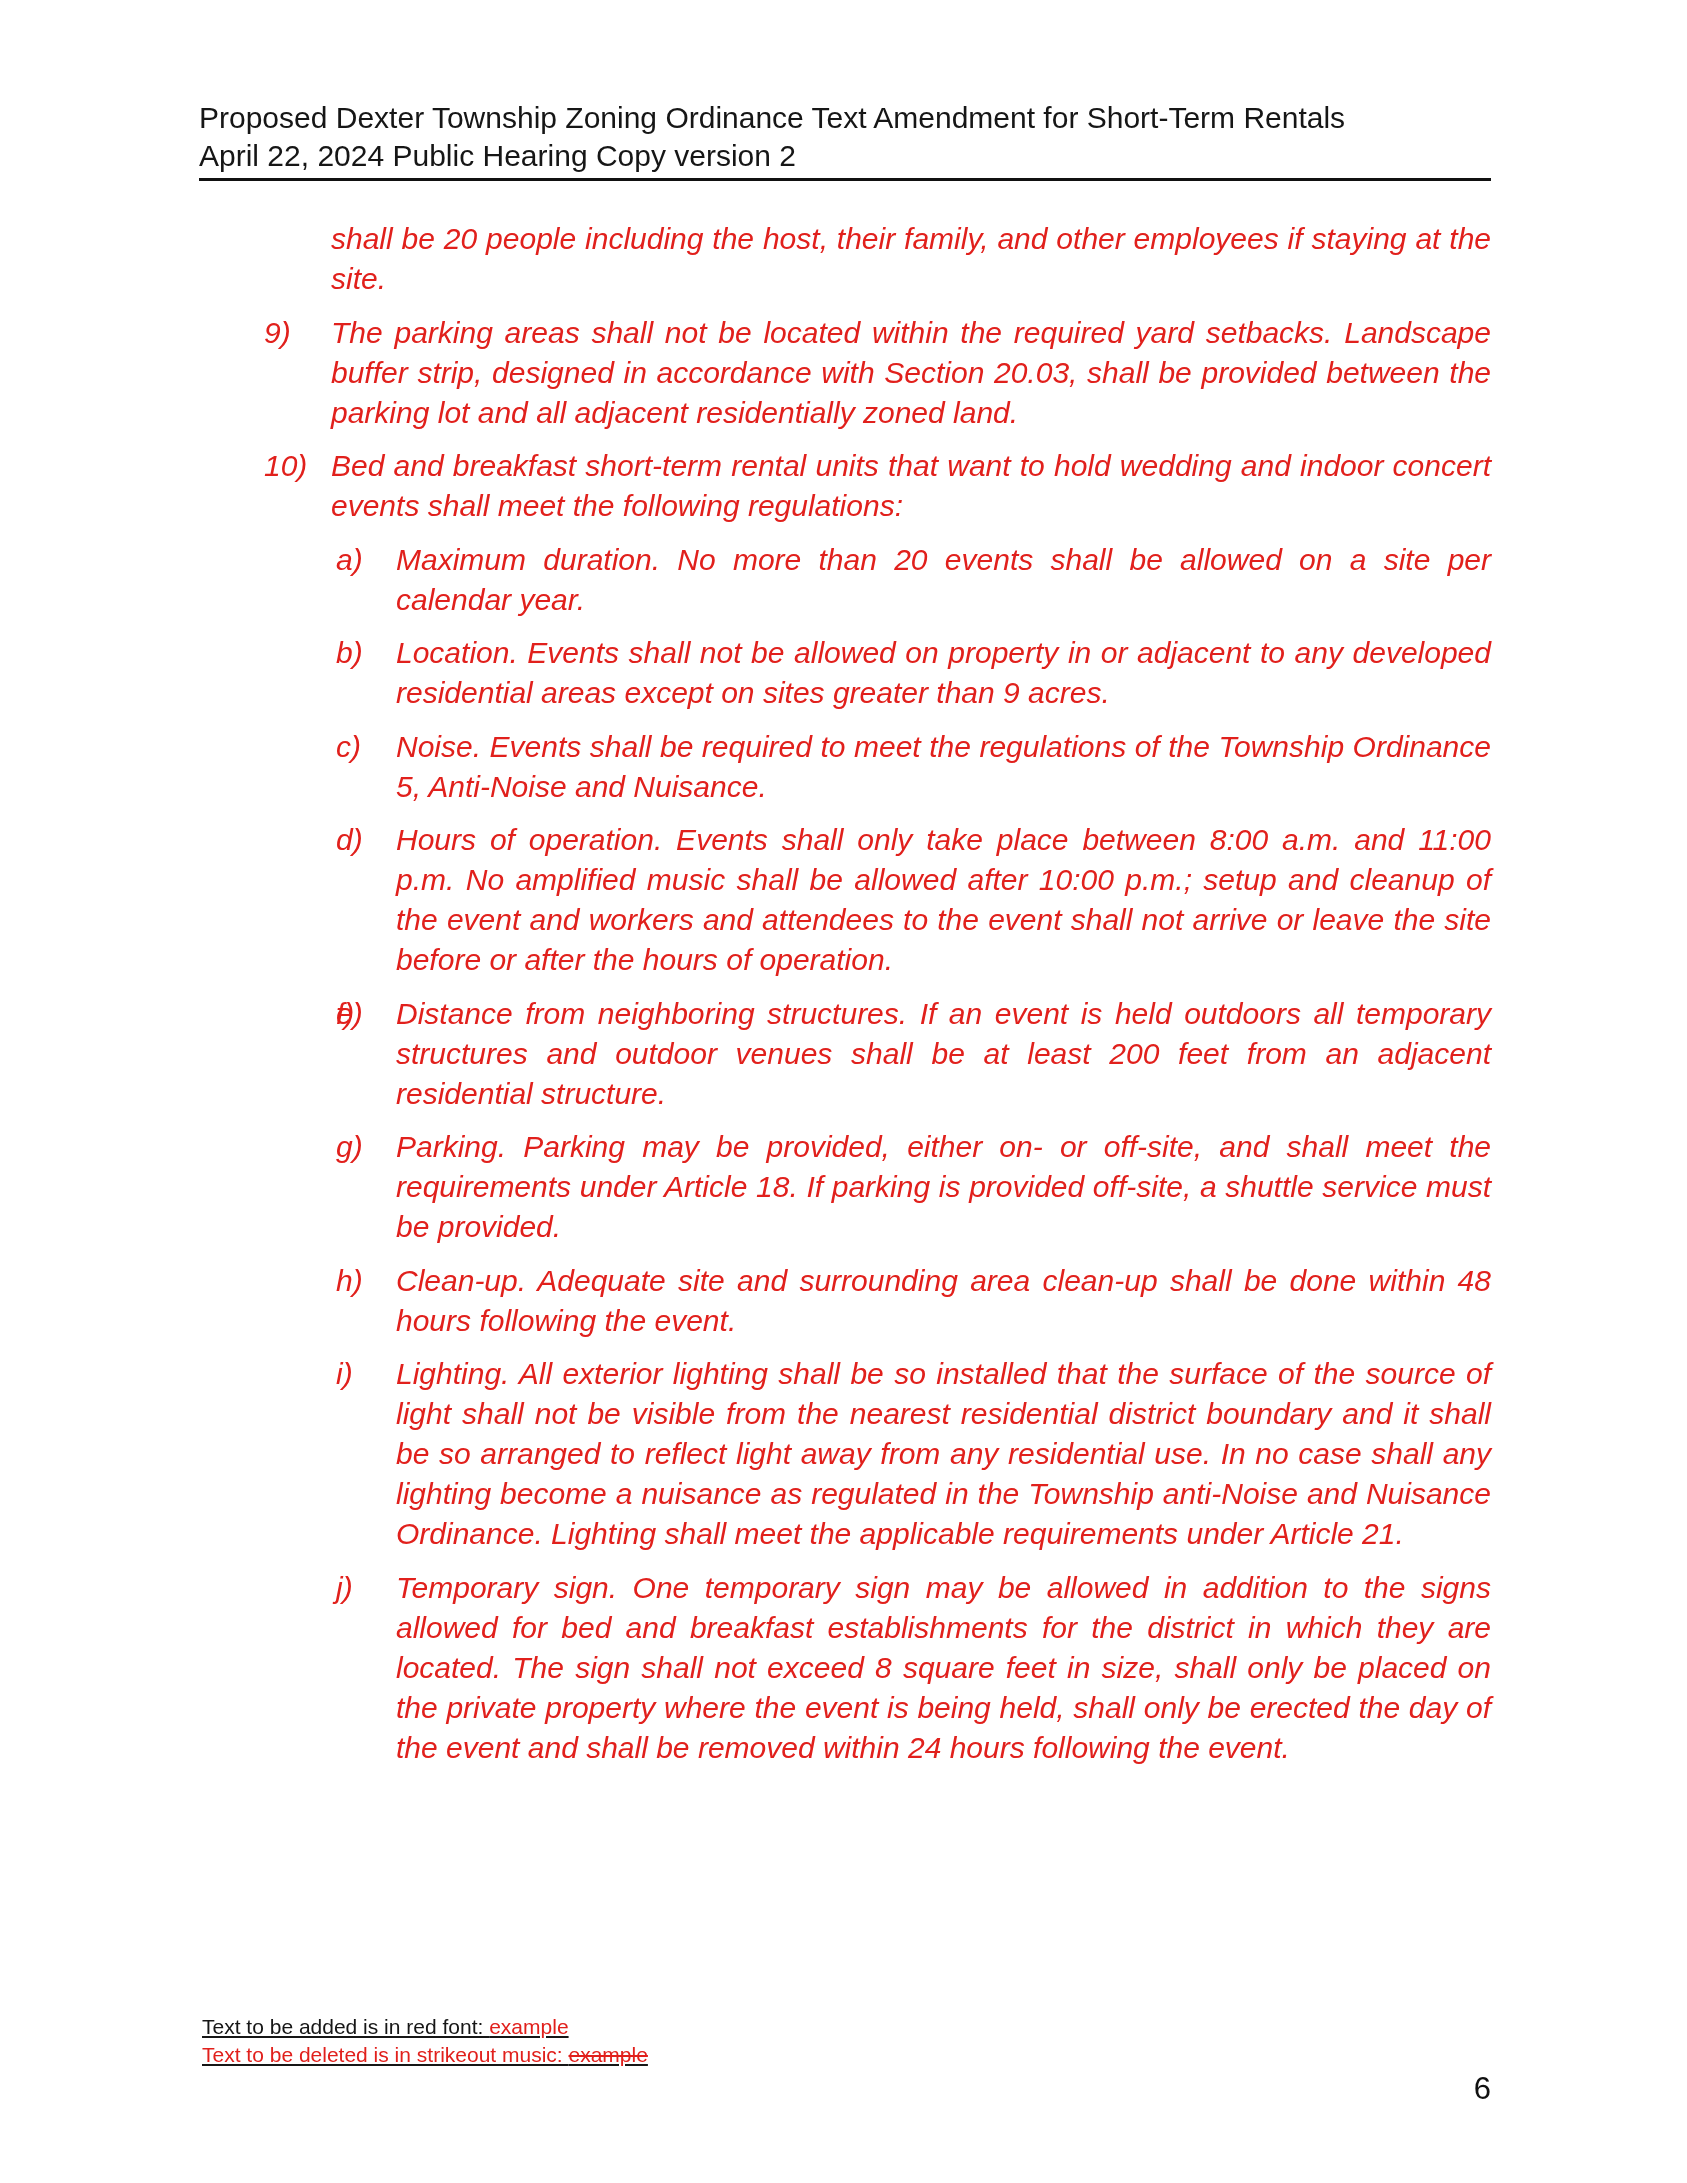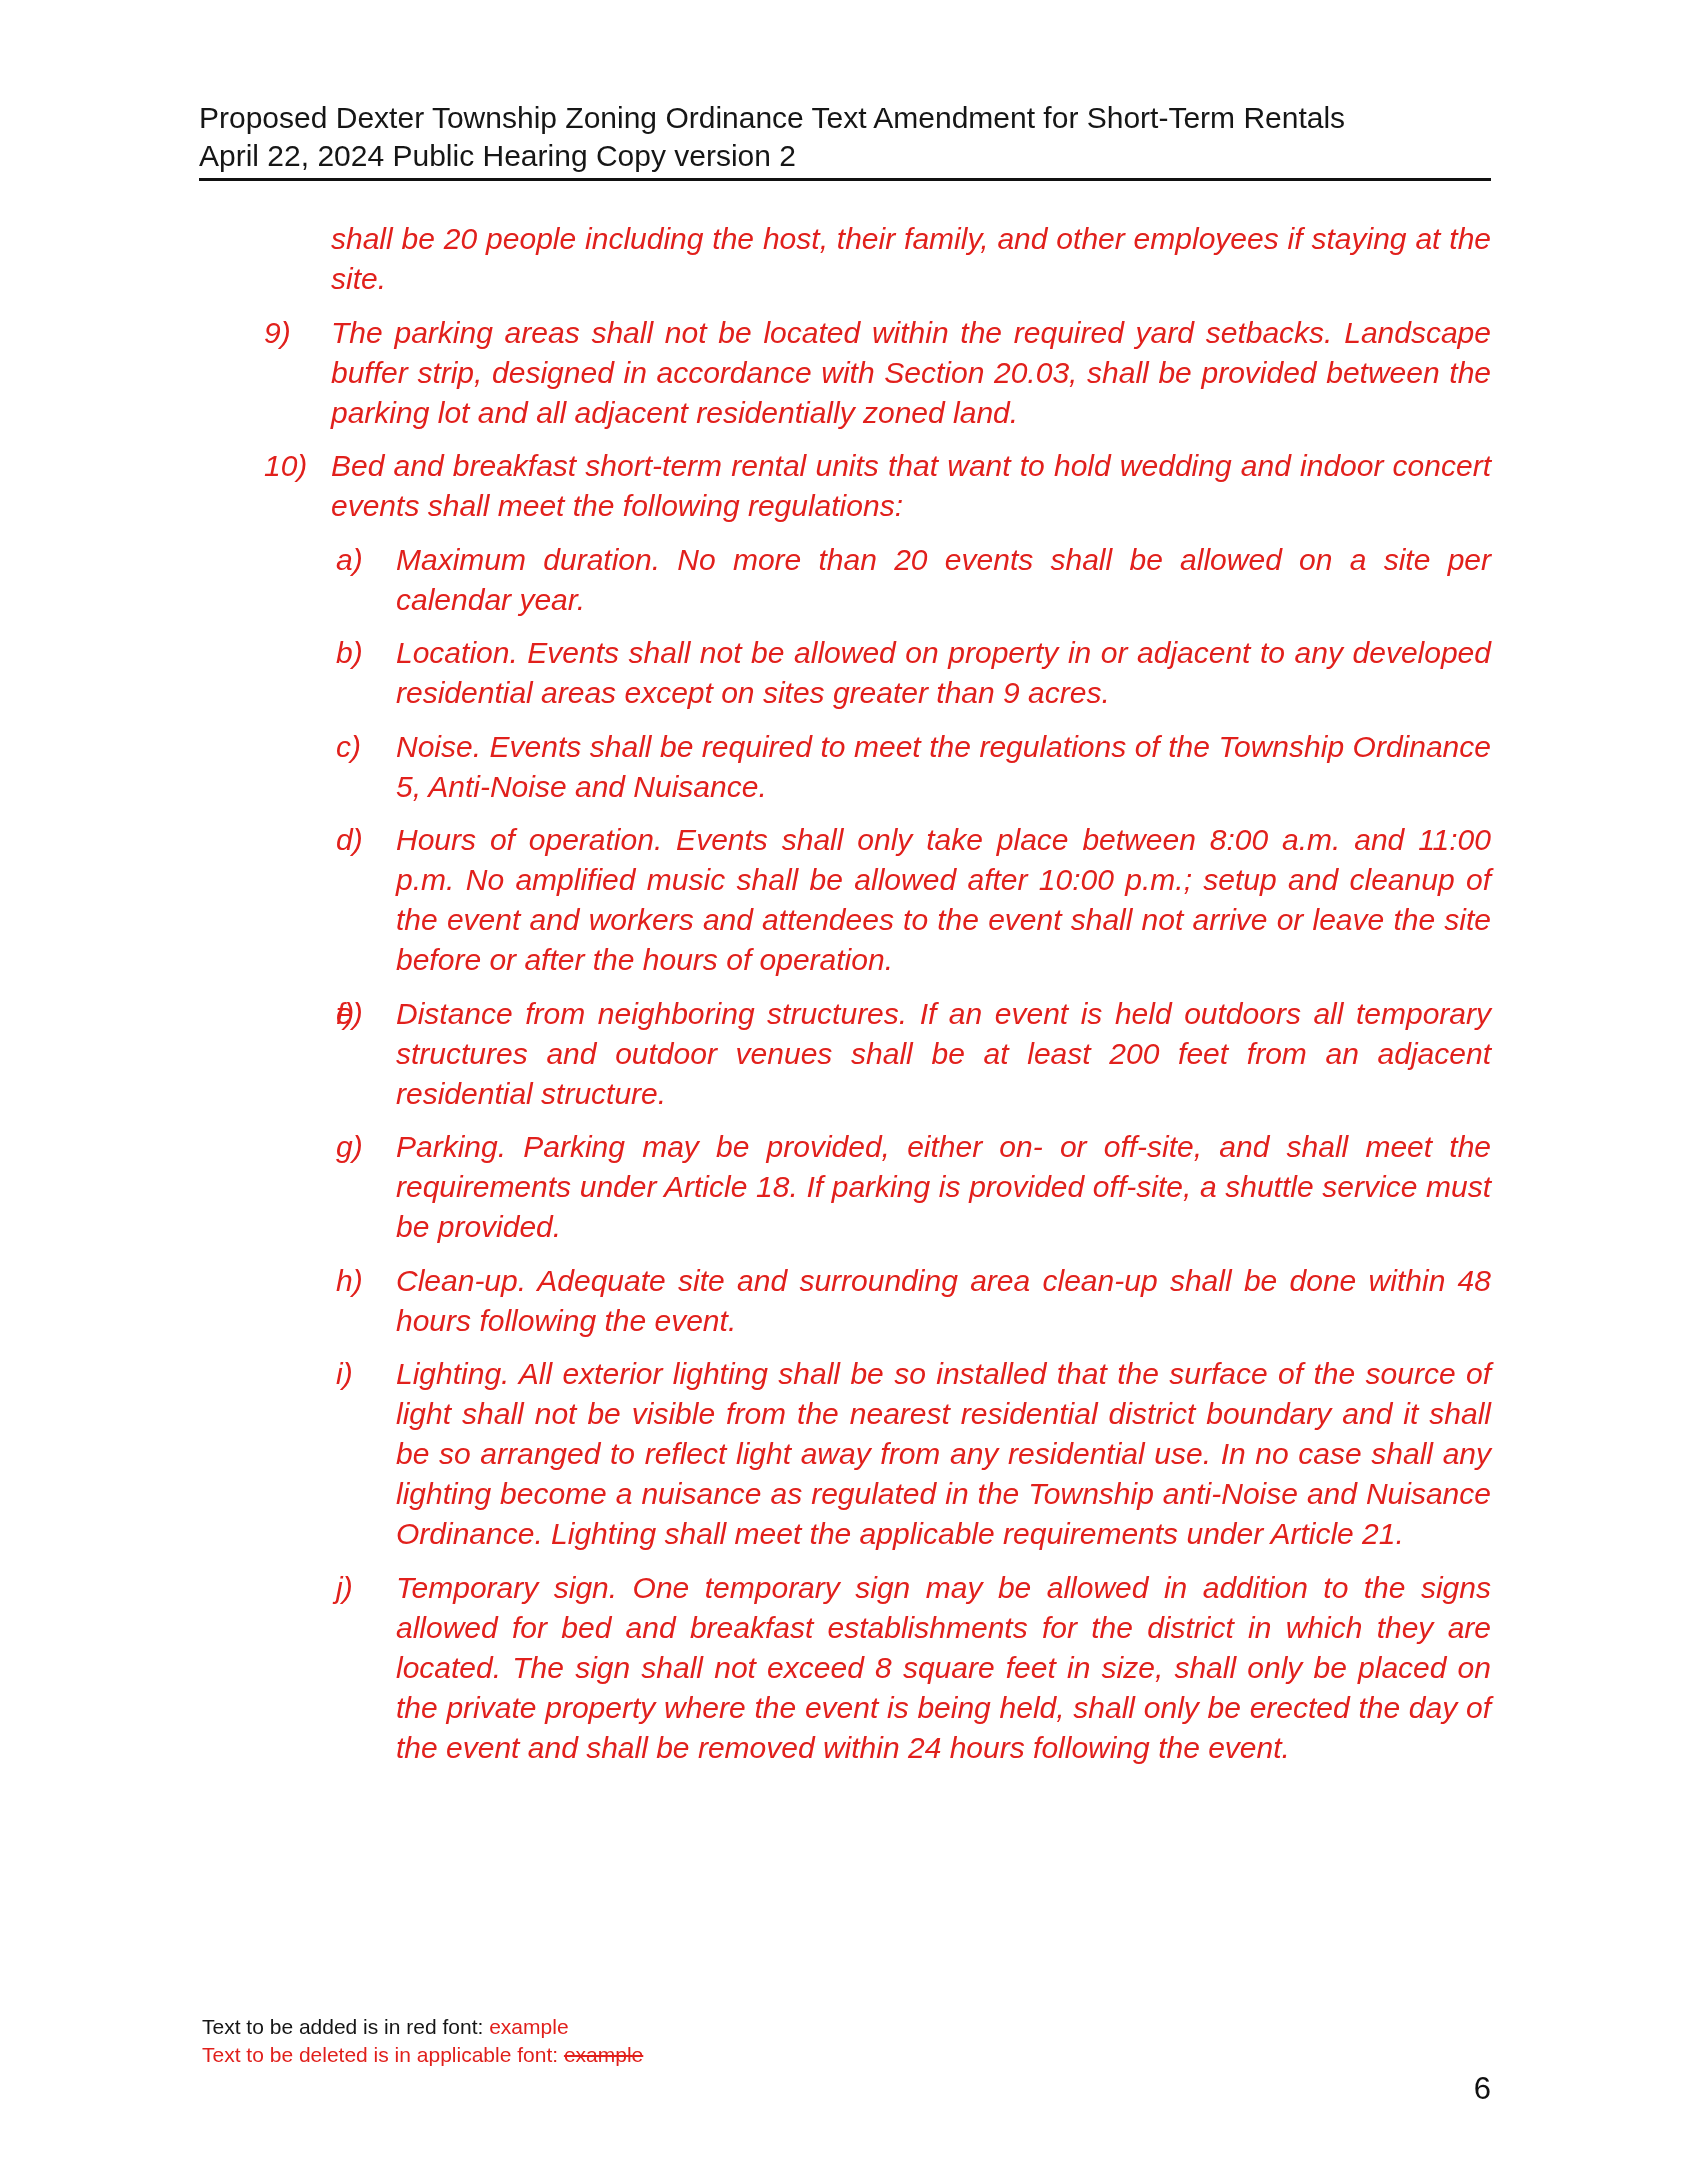--- a/index.html
+++ b/index.html
@@ -48,20 +48,21 @@
   .sub > .marker { position: absolute; left: 72px; top: 0; }
   
   .legend {
     position: absolute;
     left: 202px;
     top: 2013px;
     width: 1291px;
     font-size: 21px;
     line-height: 28px;
     color: #161616;
+    text-decoration: underline;
   }
   .legend .red { color: #e1201c; }
   .legend .strike { text-decoration: line-through; }
   .legend-line { white-space: nowrap; }
   
   .pagenum {
     position: absolute;
     top: 2069px;
     right: 196px;
     font-size: 31px;
@@ -141,19 +142,19 @@
 
     <p class="sub">
       <span class="marker">j)</span>
       <span>Temporary sign. One temporary sign may be allowed in addition to the signs allowed for bed and breakfast establishments for the district in which they are located. The sign shall not exceed 8 square feet in size, shall only be placed on the private property where the event is being held, shall only be erected the day of the event and shall be removed within 24 hours following the event.</span>
     </p>
 
   </div>
 
   <div class="legend">
     <div class="legend-line"><span>Text to be added is in red font: </span><span class="red">example</span></div>
-    <div class="legend-line red"><span>Text to be deleted is in applicable font: </span><span class="strike">example</span></div>
+    <div class="legend-line red"><span>Text to be deleted is in strikeout music: </span><span class="strike">example</span></div>
   </div>
 
   <div class="pagenum">6</div>
 
 </div>
 
 
 </body></html>

